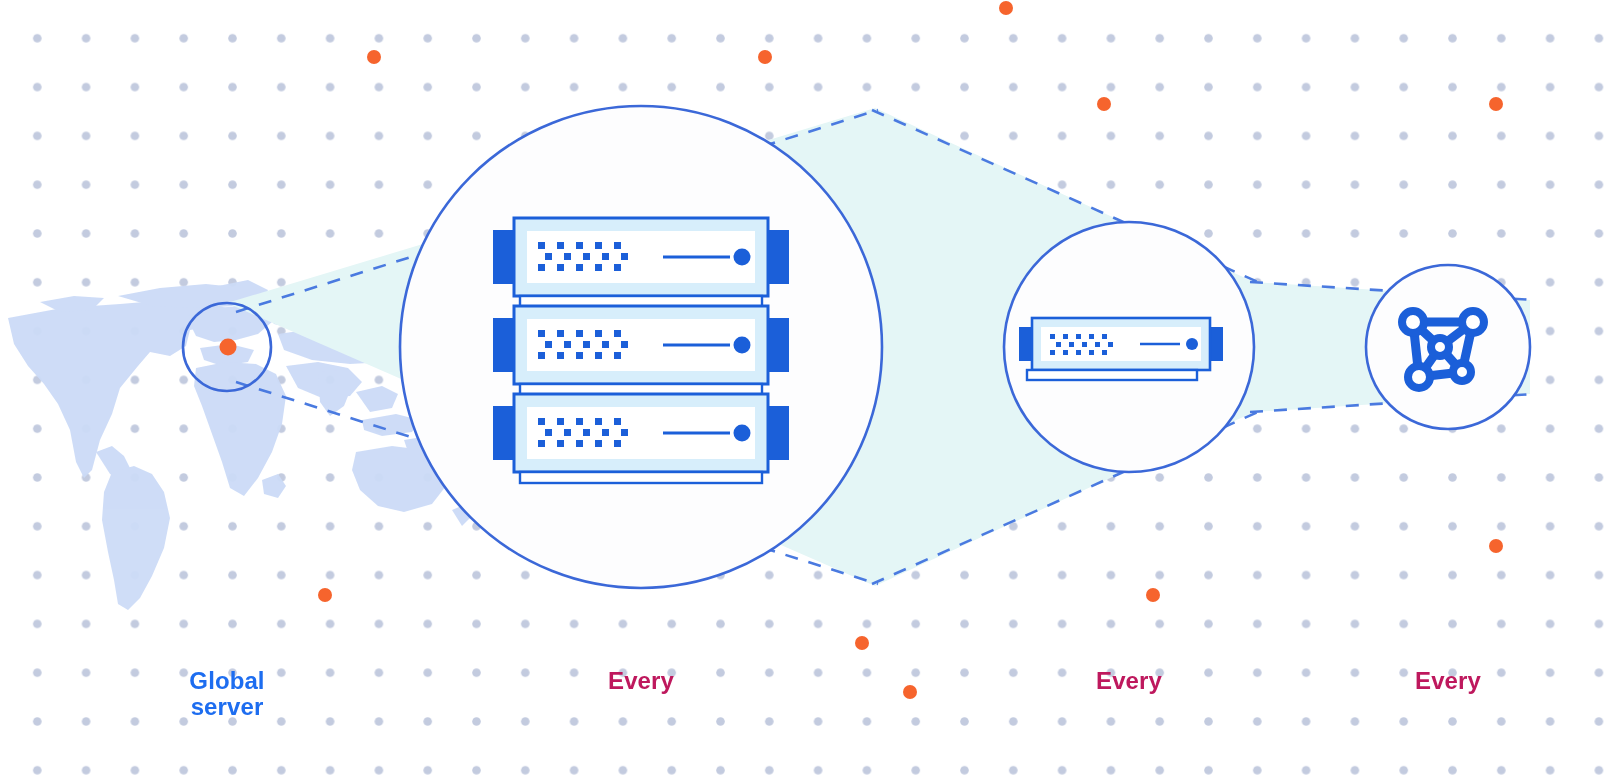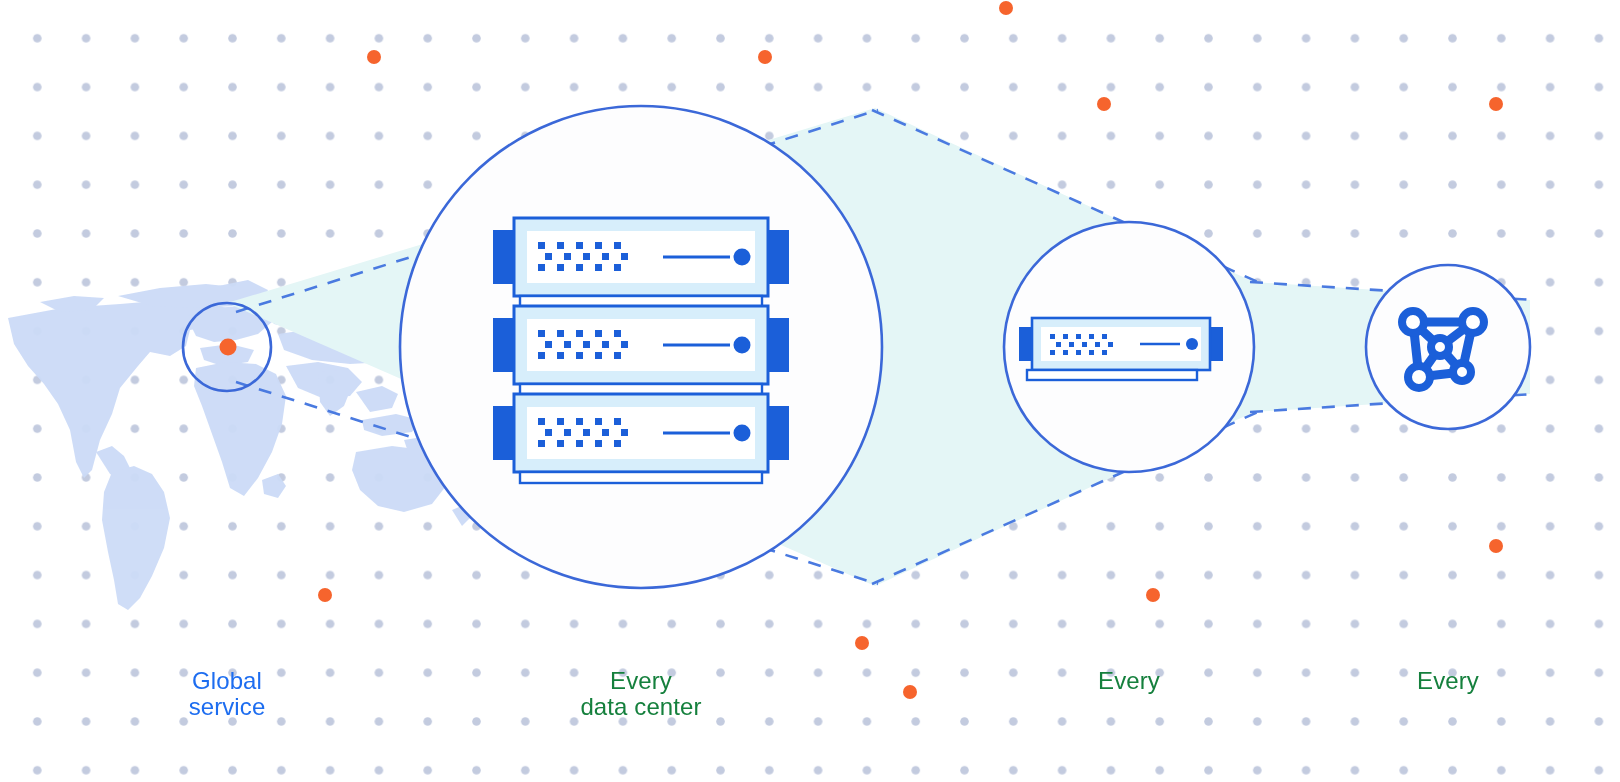--- a/index.html
+++ b/index.html
@@ -4,22 +4,22 @@
 <style>
   html,body{margin:0;padding:0;}
   body{
     width:1620px;height:782px;overflow:hidden;
     background:#ffffff;
     font-family:"Liberation Sans","DejaVu Sans",sans-serif;
     position:relative;
   }
   #stage{position:absolute;inset:0;width:1620px;height:782px;}
   #stage svg{position:absolute;top:0;left:0;}
-  .lbl{position:absolute;text-align:center;font-weight:400;font-size:24px;line-height:1.1;letter-spacing:.1px;}
-  .lbl-dark{color:#15803d;}
+  .lbl{position:absolute;text-align:center;font-weight:700;font-size:24px;line-height:1.1;letter-spacing:.1px;}
+  .lbl-dark{color:#be185d;}
   .lbl-blue{color:#1d6df0;}
   .lbl span{display:block;}
 </style>
 </head>
 <body>
 
 <div id="stage">
 
   <svg width="1620" height="782" viewBox="0 0 1620 782">
     <defs>
@@ -243,26 +243,25 @@
         <circle cx="1496" cy="546" r="7" fill="#f6642d"></circle>
         <circle cx="325" cy="595" r="7" fill="#f6642d"></circle>
         <circle cx="1153" cy="595" r="7" fill="#f6642d"></circle>
         <circle cx="862" cy="643" r="7" fill="#f6642d"></circle>
         <circle cx="910" cy="692" r="7" fill="#f6642d"></circle>
       </g>
   </svg>
 
   <div class="lbl lbl-blue" style="left:127px;top:668px;width:200px;">
     <span>Global</span>
-    <span>service</span>
+    <span>server</span>
   </div>
 
   <div class="lbl lbl-dark" style="left:511px;top:668px;width:260px;">
     <span>Every</span>
-    <span>data center</span>
   </div>
 
   <div class="lbl lbl-dark" style="left:1019px;top:668px;width:220px;">
     <span>Every</span>
   </div>
 
   <div class="lbl lbl-dark" style="left:1338px;top:668px;width:220px;">
     <span>Every</span>
   </div>
 

